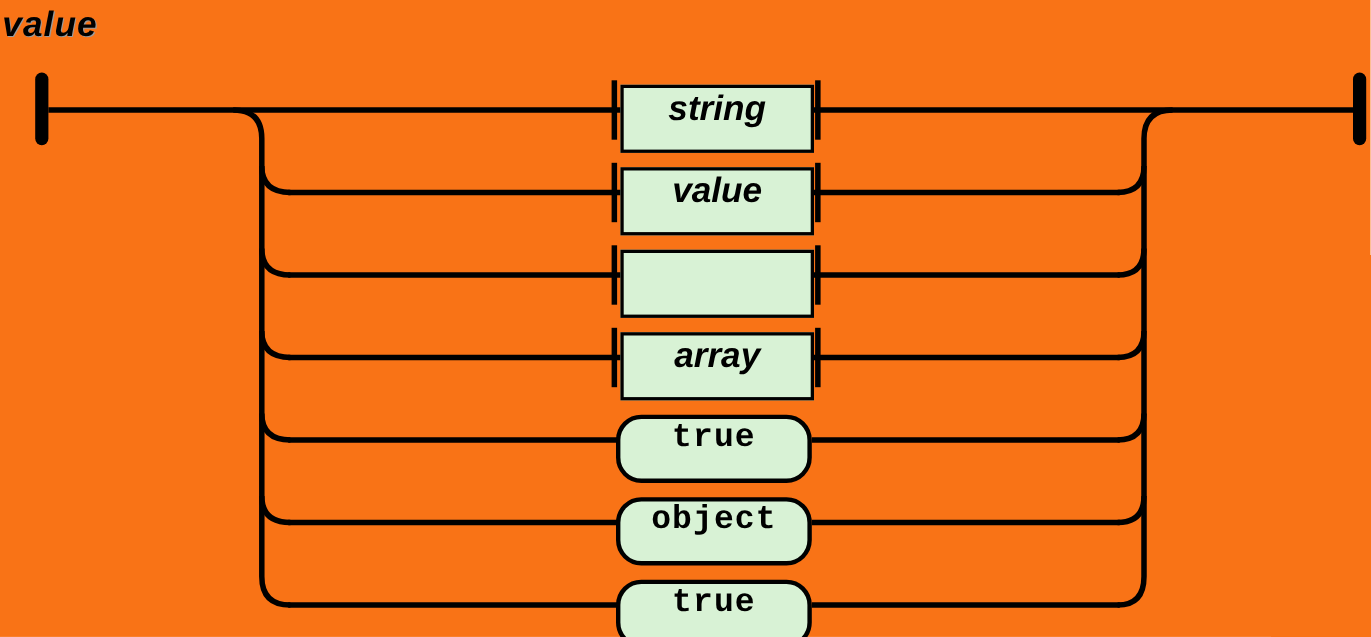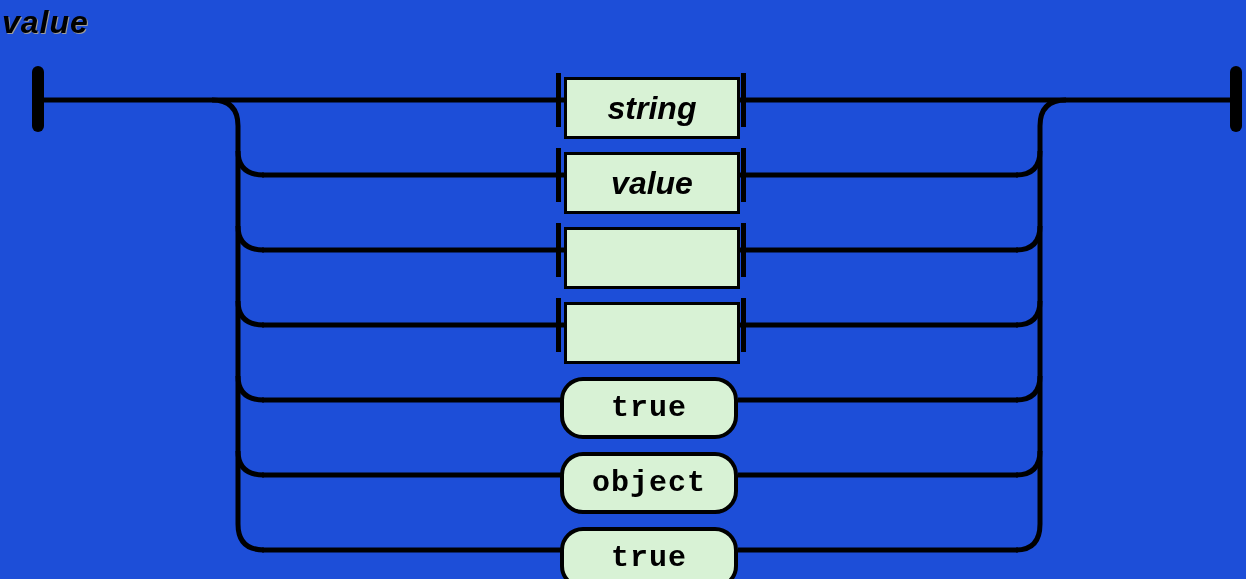--- a/index.html
+++ b/index.html
@@ -4,21 +4,21 @@
 <style>
   html, body {
     margin: 0;
     padding: 0;
     background: #ffffff;
   }
   #canvas {
     position: relative;
     width: 1246px;
     height: 579px;
-    background: #1d4ed8;
+    background: #f97316;
     overflow: hidden;
     font-family: "Liberation Sans", sans-serif;
   }
   #rails {
     position: absolute;
     left: 0;
     top: 0;
   }
   .title {
     position: absolute;
@@ -27,21 +27,21 @@
     font: italic bold 32px "Liberation Sans", sans-serif;
     color: #000000;
     letter-spacing: 1px;
     text-shadow: 1px 1px 0 #9b9b9b;
   }
   .node {
     position: absolute;
     box-sizing: border-box;
     height: 62px;
     display: flex;
-    align-items: center;
+    align-items: flex-start;
     justify-content: center;
     background: var(--node-fill, #d8f2d5);
   }
   .node.rect {
     left: 564px;
     width: 176px;
     border: 3px solid #000000;
   }
   .node.pill {
     left: 560px;
@@ -117,20 +117,21 @@
     <div class="tick left"></div>
     <span class="label">value</span>
     <div class="tick right"></div>
   </div>
   <div class="node rect" style="top:227px">
     <div class="tick left"></div>
     <div class="tick right"></div>
   </div>
   <div class="node rect" style="top:302px">
     <div class="tick left"></div>
+    <span class="label">array</span>
     <div class="tick right"></div>
   </div>
 
   <div class="node pill" style="top:377px">
     <span class="label">true</span>
   </div>
   <div class="node pill" style="top:452px">
     <span class="label">object</span>
   </div>
   <div class="node pill" style="top:527px">

